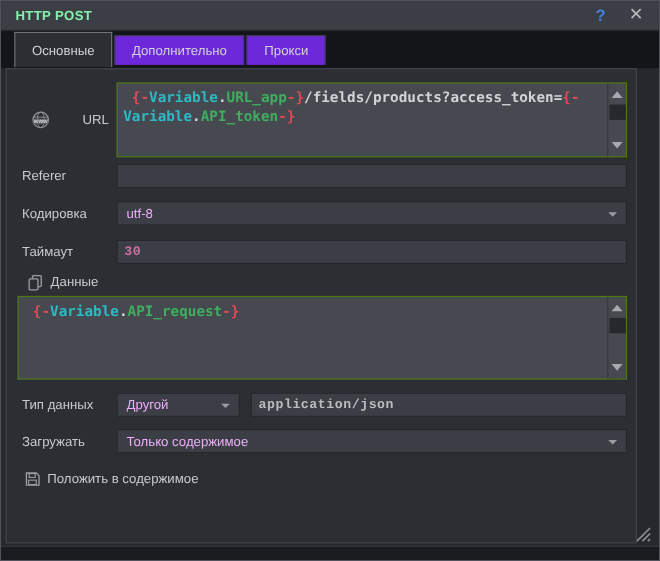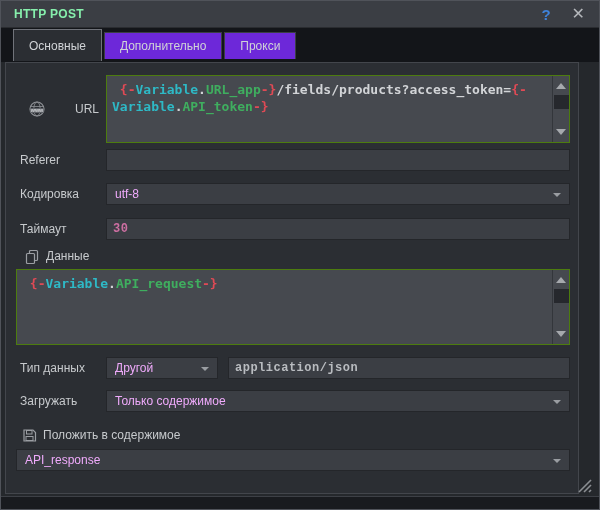--- a/index.html
+++ b/index.html
@@ -235,24 +235,20 @@
 
     <div class="sec-head" style="margin-bottom:6px; padding-left:6px;">
       <svg class="icon-svg" width="15" height="15" viewBox="0 0 15 15">
         <path d="M2 2 h9 l2.5 2.5 V13 H2 Z" fill="none" stroke="#9b9ea3" stroke-width="1.2"></path>
         <rect x="4.5" y="2.5" width="5.5" height="3.5" fill="none" stroke="#9b9ea3" stroke-width="1"></rect>
         <rect x="4" y="8.5" width="7" height="4" fill="none" stroke="#9b9ea3" stroke-width="1"></rect>
       </svg>
       <span class="label">Положить в содержимое</span>
     </div>
 
-    <div class="select">
-      <span class="sel-text">API_response</span>
-      <div class="sel-arrow"></div>
-    </div>
 
   </div>
 
   <svg class="grip" width="17" height="17" viewBox="0 0 17 17">
     <line x1="4" y1="16" x2="16" y2="4" stroke="#8b8e93" stroke-width="1.6"></line>
     <line x1="9" y1="16" x2="16" y2="9" stroke="#8b8e93" stroke-width="1.6"></line>
     <line x1="14" y1="16" x2="16" y2="14" stroke="#8b8e93" stroke-width="1.6"></line>
   </svg>
 
   <div class="footer"></div>

